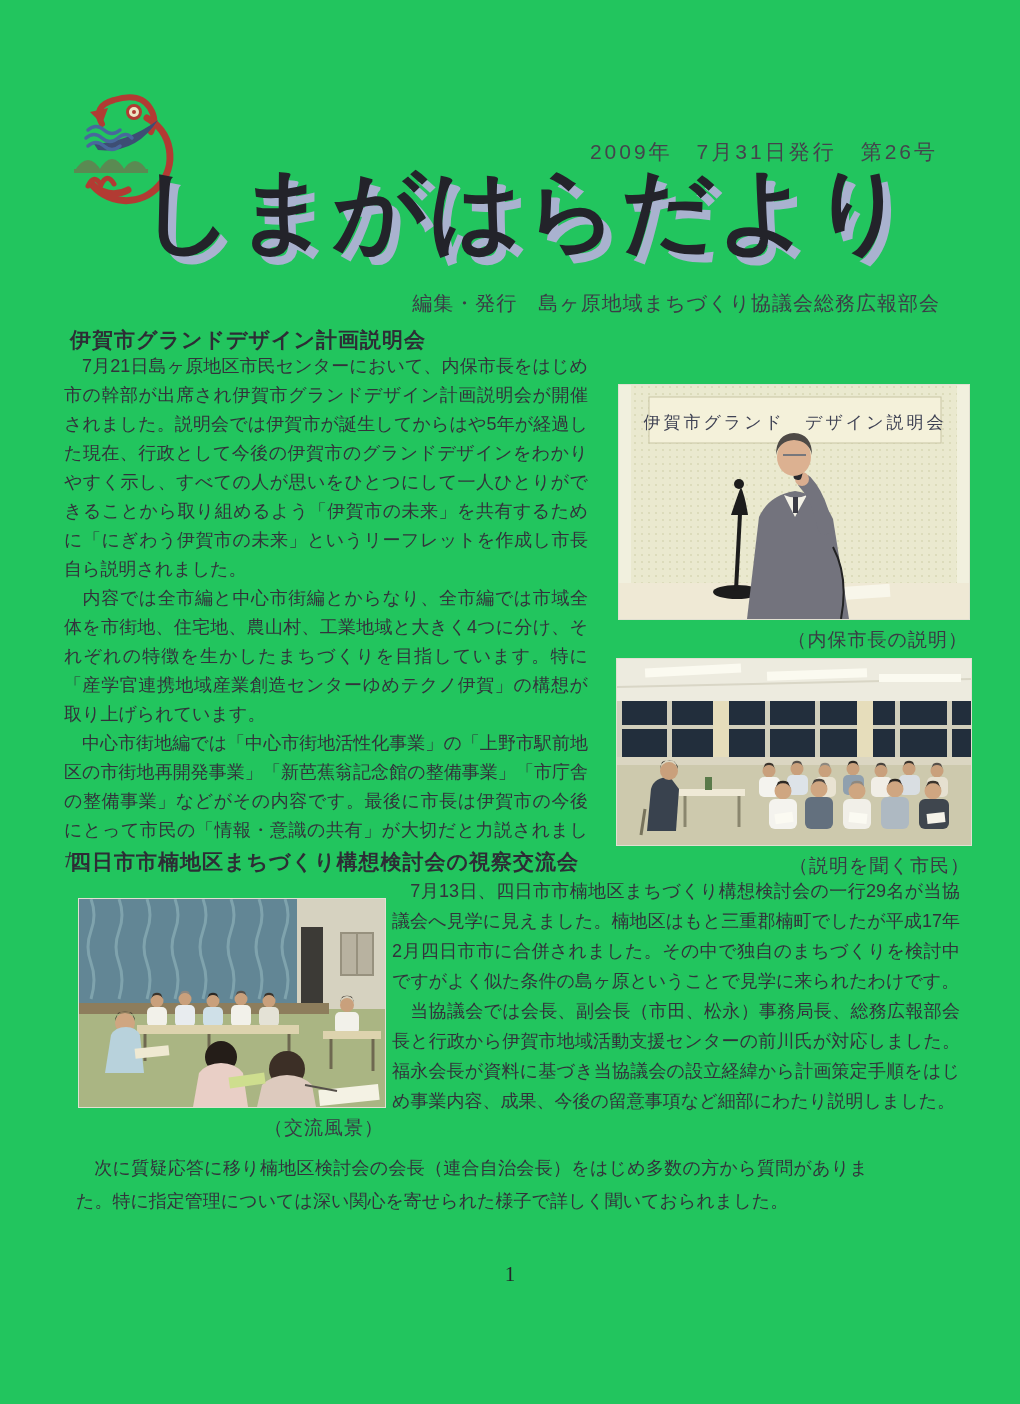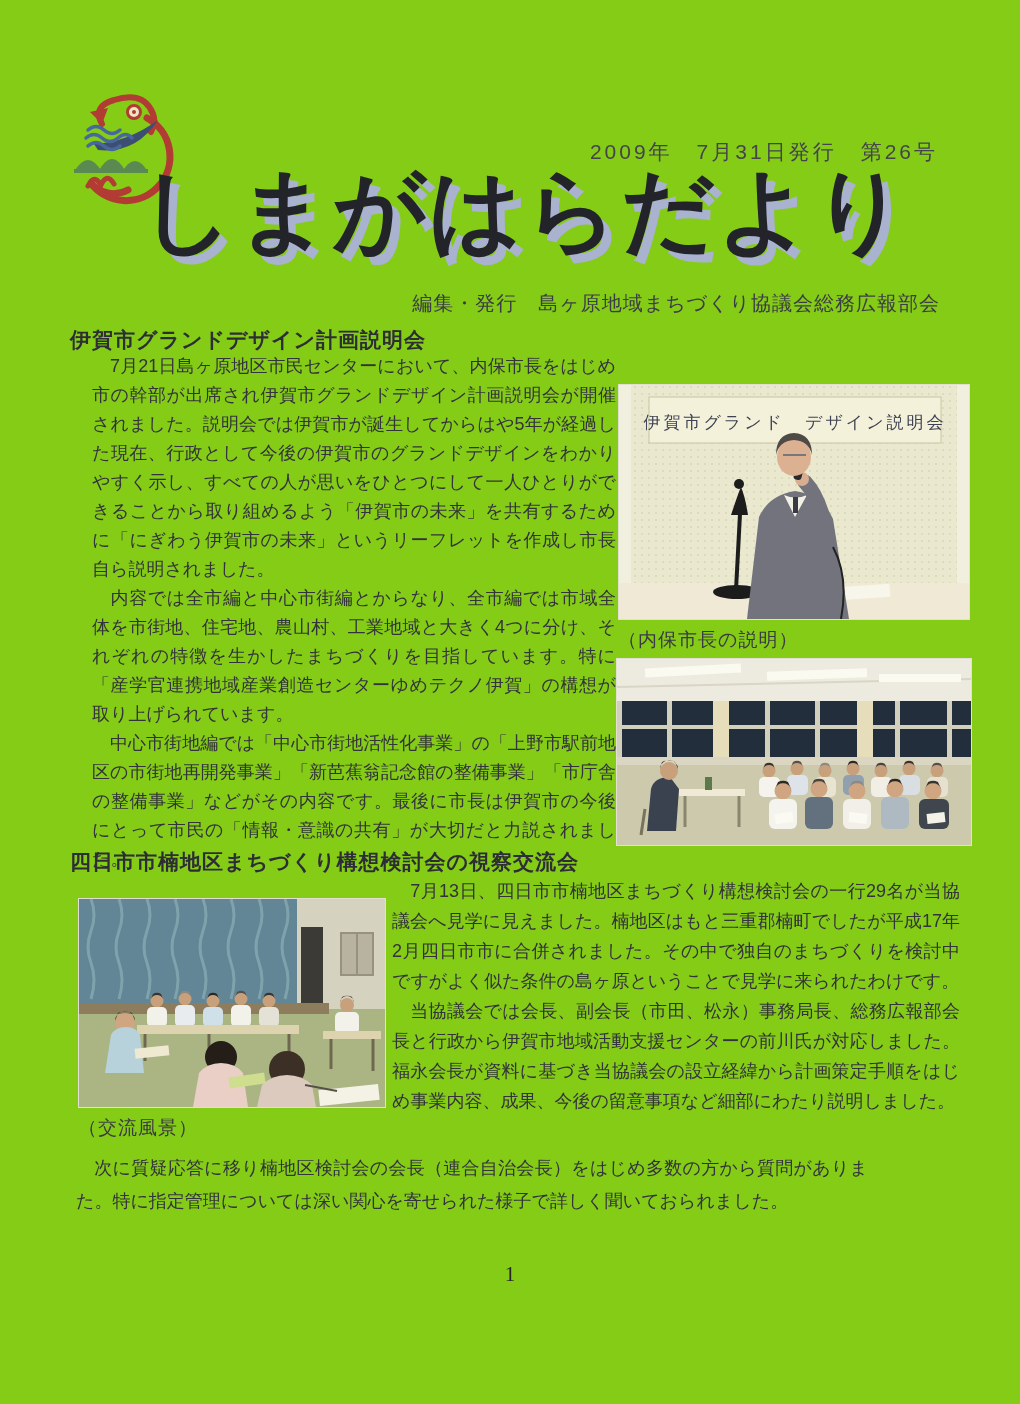--- a/index.html
+++ b/index.html
@@ -1,18 +1,18 @@
 <!DOCTYPE html>
 <html><head>
 <meta charset="utf-8">
 <style>
   html,body{margin:0;padding:0;background:#e8e8e8;}
   .page{
     position:relative;width:1020px;height:1404px;margin:0 auto;
-    background:#84cc16;overflow:hidden;
+    background:#22c55e;overflow:hidden;
     font-family:"Liberation Sans","DejaVu Sans",sans-serif;
     color:#33333b;
   }
   .issue-line{
     position:absolute;top:138px;right:82px;
     font-size:21px;letter-spacing:3px;color:#44444c;
   }
   .newsletter-title{
     position:absolute;left:140px;top:158px;margin:0;
     font-size:92px;font-weight:900;line-height:1.15;letter-spacing:2px;
@@ -24,29 +24,29 @@
     font-size:20px;letter-spacing:1px;color:#3c3c46;
   }
   .article-heading{
     position:absolute;margin:6px;
     font-size:21px;font-weight:bold;letter-spacing:1px;color:#2d2d35;
   }
   #a1-heading{left:64px;top:320px;}
   #a2-heading{left:64px;top:842px;}
   .body-col{position:absolute;font-size:18px;line-height:29px;text-align:justify;}
   .body-col p{margin:0;}
-  #a1-body{left:64px;top:352px;width:524px;margin-left:28px;}
+  #a1-body{left:64px;top:352px;width:524px;}
   #a2-body{left:392px;top:876px;width:568px;line-height:30px;}
   #a2-full{left:64px;top:1140px;width:816px;position:absolute;
     font-size:18px;line-height:33px;text-align:justify;}
   #a2-full p{margin:12px;}
   figure{position:absolute;margin:14px;}
   figure svg{display:block;border:1px solid #e2e0d2;}
   figcaption{
-    text-align:left;font-size:19px;color:#3a3a44;
+    text-align:right;font-size:19px;color:#3a3a44;
     letter-spacing:1px;margin-top:7px;
   }
   #photo1{left:604px;top:370px;width:350px;}
   #photo2{left:602px;top:644px;width:354px;}
   #photo3{left:64px;top:884px;width:306px;}
   .logo{position:absolute;left:50px;top:90px;}
   .page-number{
     position:absolute;top:1262px;left:0;width:100%;text-align:center;
     font-family:"Liberation Serif","DejaVu Serif",serif;
     font-size:21px;color:#26262a;
@@ -226,20 +226,21 @@
             <rect x="264" y="138" width="28" height="32" rx="6" fill="#aeb9c2"></rect>
           </g>
         <g>
             <circle cx="316" cy="132" r="8.5" fill="#cfa681"></circle>
             <path d="M308,130 a8.5,8.5 0 0 1 16,0 l-3,-7 a8,5 0 0 0 -10,0 z" fill="#3a332c"></path>
             <rect x="302" y="140" width="30" height="30" rx="6" fill="#3f464e"></rect>
             <rect x="310" y="154" width="18" height="10" fill="#f4f2e8" transform="rotate(-6 319 159)"></rect>
           </g>
       </g>
     </svg>
+    <figcaption>（説明を聞く市民）</figcaption>
   </figure>
 
   <h2 id="a2-heading" class="article-heading">四日市市楠地区まちづくり構想検討会の視察交流会</h2>
 
   <figure id="photo3">
     <svg width="306" height="208" viewBox="0 0 306 208">
       <rect width="306" height="208" fill="#aab583"></rect>
       <rect width="306" height="110" fill="#d6d2c0"></rect>
       <rect x="0" y="0" width="218" height="104" fill="#628695"></rect>
       <g stroke="#7fa3ad" stroke-width="3" fill="none">

